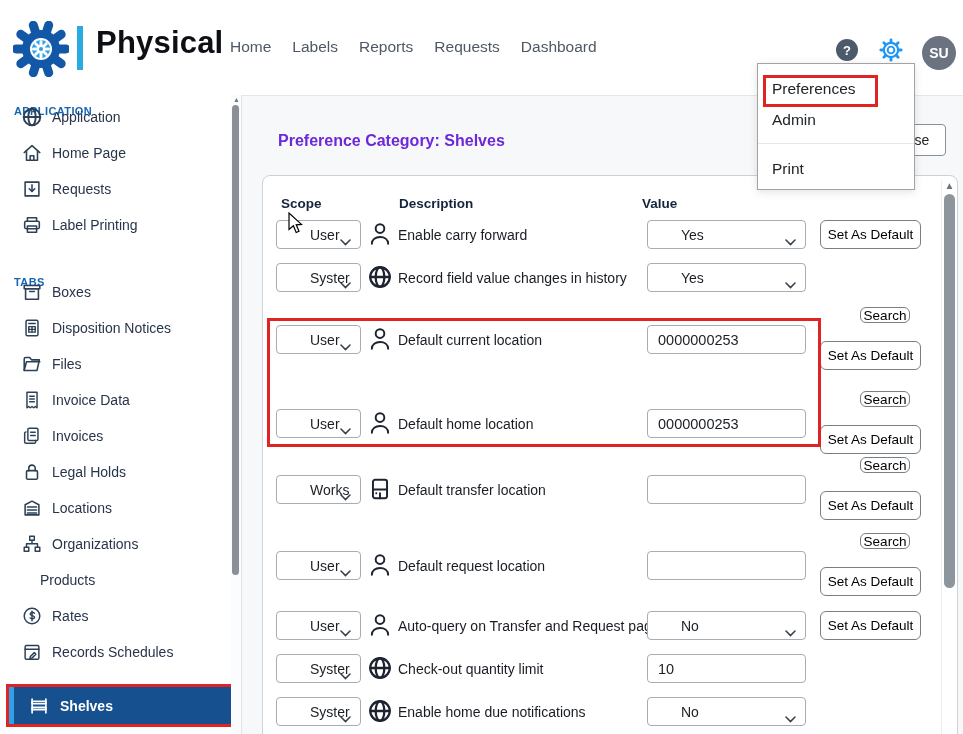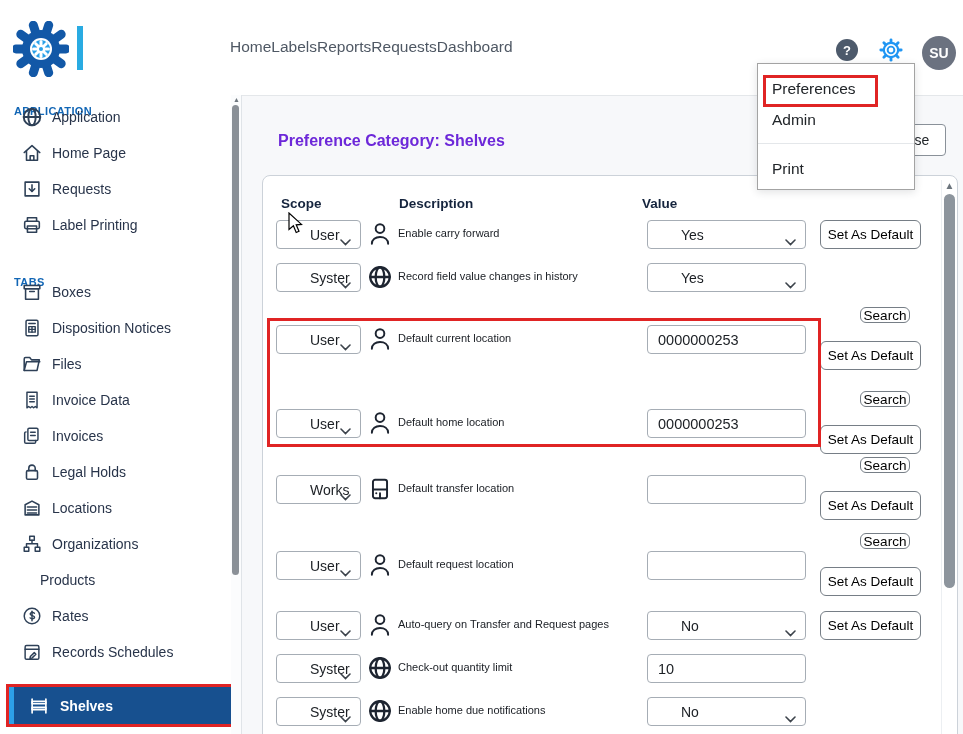--- a/index.html
+++ b/index.html
@@ -5,21 +5,21 @@
   html,body{margin:0;padding:0;background:#e9ecef;font-family:"Liberation Sans",sans-serif;}
   #frame{position:relative;width:963px;height:734px;background:#fff;overflow:hidden;
          outline:1px solid #c9d4e4;-webkit-font-smoothing:antialiased;}
 
   
   .topbar{position:absolute;left:0;top:0;width:963px;height:95px;background:#fff;
           border-bottom:1px solid #e4e7ea;z-index:4;}
   .logo-gear{position:absolute;left:13px;top:21px;width:56px;height:56px;}
   .brand-bar{position:absolute;left:77px;top:26px;width:6px;height:44px;background:#29abe2;}
   .brand{position:absolute;left:96px;top:25px;font-size:31px;font-weight:bold;color:#0d0f14;letter-spacing:.2px;}
-  .nav{position:absolute;left:230px;top:38px;display:flex;}
+  .nav{position:absolute;left:230px;top:38px;display:flex;gap:21px;}
   .nav span{font-size:15.5px;color:#4f5864;cursor:default;}
   .help-badge{position:absolute;left:836px;top:39px;width:22px;height:22px;border-radius:50%;
               background:#4d5a6b;color:#fff;font-size:13px;font-weight:bold;display:flex;
               align-items:center;justify-content:center;}
   .settings-gear{position:absolute;left:878px;top:37px;width:26px;height:26px;color:#2196f3;}
   .avatar{position:absolute;left:922px;top:36px;width:34px;height:34px;border-radius:50%;
           background:#6b7280;color:#fff;font-size:14px;font-weight:bold;display:flex;
           align-items:center;justify-content:center;}
 
   
@@ -55,21 +55,21 @@
   .sel,.inp{position:absolute;background:#fff;border:1px solid #a6adb5;border-radius:4px;
             box-sizing:border-box;height:29px;display:flex;align-items:center;z-index:2;}
   .sel{cursor:pointer;padding-left:24px;}
   .sel .val{margin-left:9px;font-size:14px;color:#1b1f24;white-space:nowrap;overflow:hidden;}
   .sel .chev{position:absolute;right:9px;top:11px;width:11px;height:7px;}
   .scope-sel{left:276px;width:85px;}
   .scope-sel .val{max-width:50px;}
   .val-ctl{left:647px;width:159px;}
   .inp .val{margin-left:10px;font-size:14.5px;color:#1b1f24;}
   .row-icon{position:absolute;left:367px;width:26px;height:26px;color:#1d2430;z-index:2;}
-  .row-desc{position:absolute;left:398px;font-size:11px;color:#191d23;z-index:2;white-space:nowrap;}
+  .row-desc{position:absolute;left:398px;font-size:14px;color:#191d23;z-index:2;white-space:nowrap;}
   .btn{position:absolute;background:#fff;border:1px solid #767e86;border-radius:6px;
        font-size:13.5px;color:#000000;display:flex;align-items:center;justify-content:center;
        box-sizing:border-box;z-index:2;cursor:pointer;font-family:"Liberation Sans",sans-serif;}
   .btn-search{left:860px;width:50px;height:16px;}
   .btn-sad{left:820px;width:101px;height:29px;}
 
   .anno-box{position:absolute;border:3px solid #e02424;z-index:3;pointer-events:none;}
   .rows-anno{left:267px;top:318px;width:548px;height:123px;}
 
   
@@ -114,20 +114,21 @@
           <line x1="23.5" y1="28" x2="20.5" y2="28"></line>
             <line x1="24.8" y1="24.8" x2="22.7" y2="22.7"></line>
           <line x1="28" y1="23.5" x2="28" y2="20.5"></line>
             <line x1="31.2" y1="24.8" x2="33.3" y2="22.7"></line>
         </g>
         <circle cx="28" cy="28" r="4.3" fill="#ffffff"></circle>
         <circle cx="28" cy="28" r="2" fill="#2aa0e8"></circle>
       </svg>
     </div>
     <div class="brand-bar"></div>
+    <div class="brand">Physical</div>
     <div class="nav">
       <span>Home</span>
       <span>Labels</span>
       <span>Reports</span>
       <span>Requests</span>
       <span>Dashboard</span>
     </div>
     <div class="help-badge">?</div>
     <div class="settings-gear">
       <svg width="26" height="26" viewBox="0 0 24 24" fill="none" stroke="currentColor">

